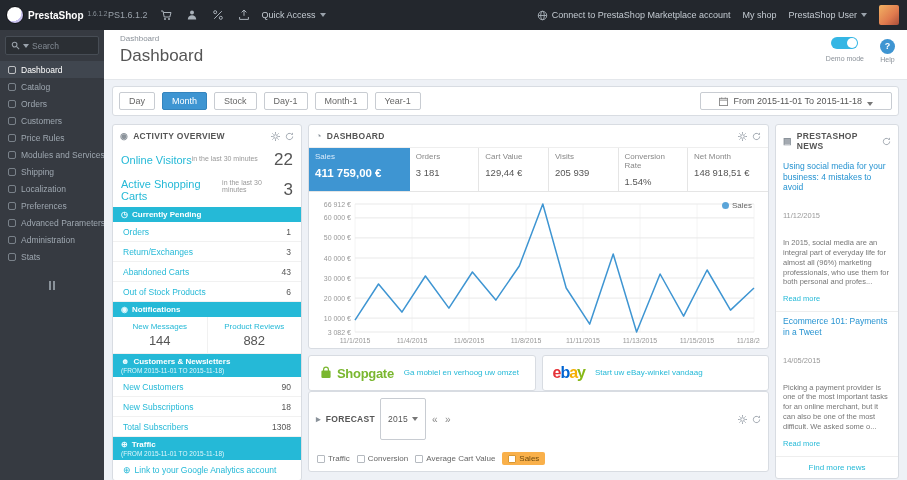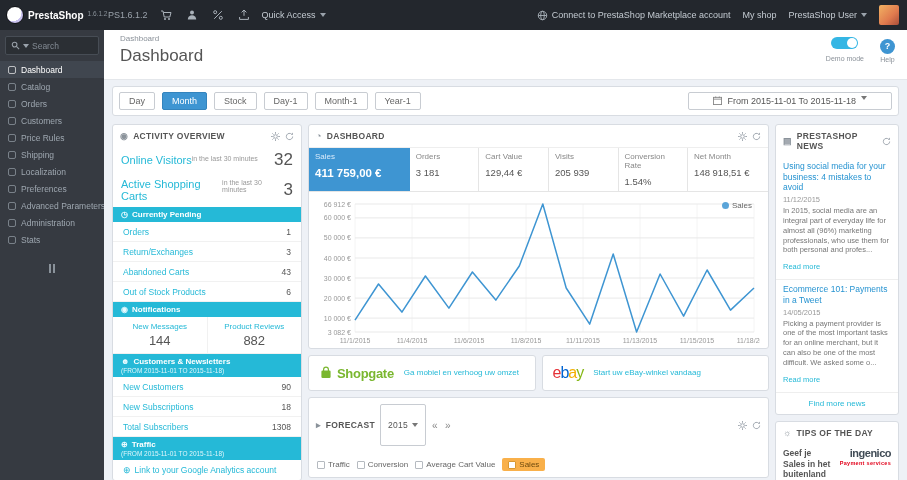--- a/index.html
+++ b/index.html
@@ -47,22 +47,22 @@
   .tool-label{display:block;font-size:7px;color:#8a9199;margin-top:2px}
   .help-icon{display:inline-flex;width:15px;height:15px;border-radius:50%;background:#3e95d2;color:#fff;
     font-size:9px;font-weight:bold;align-items:center;justify-content:center;cursor:pointer}
   .content{padding:6px 8px;height:400px;overflow:hidden}
   
   .filterbar{background:#fff;border:1px solid #d8dce2;border-radius:3px;height:30px;
     display:flex;align-items:center;padding:0 6px;margin-bottom:8px}
   .fbtn{font-size:9px;color:#666;background:#fff;border:1px solid #c8ccd2;border-radius:2px;
     padding:3px 9px;margin-right:7px;cursor:pointer;font-family:"Liberation Sans",sans-serif}
   .fbtn.active{background:#3e95d2;border-color:#3484bd;color:#fff}
-  .datebtn{margin-left:auto;display:flex;align-items:flex-start;gap:5px;font-size:9px;color:#555;
-    border:1px solid #c8ccd2;border-radius:2px;padding:3px 24px;background:#fff;cursor:pointer}
+  .datebtn{margin-left:auto;display:flex;align-items:flex-end;gap:5px;font-size:9px;color:#555;
+    border:1px solid #c8ccd2;border-radius:2px;padding:3px 18px;background:#fff;cursor:pointer}
   
   .cols{display:flex;gap:6px;align-items:flex-start}
   .col1{width:190px;flex:none}.col2{flex:1;min-width:0}.col3{width:124px;flex:none}
   .panel{background:#fff;border:1px solid #d8dce2;border-radius:3px;margin-bottom:6px;overflow:hidden}
   .panel-head{display:flex;align-items:center;gap:5px;padding:6px 7px;font-size:8.5px;font-weight:bold;
     color:#555;text-transform:uppercase;letter-spacing:.3px}
   .panel-head .spacer{flex:1}
   .micon{font-size:9px;color:#8a929a;line-height:1;font-style:normal}
   .hicon{display:inline-flex;cursor:pointer}
   
@@ -92,42 +92,42 @@
   .kpi .kv{font-size:9.5px;color:#555;margin-top:6px;white-space:nowrap}
   .kpi.active{flex:1.55;background:#3e95d2;border-right-color:#3e95d2}
   .kpi.active .kl{color:#d8eafb}
   .kpi.active .kv{font-size:11.5px;font-weight:bold;color:#fff}
   .kpi.netprofit{flex:1.2}
   .chart-wrap{position:relative;padding:4px 6px 2px}
   .legend{position:absolute;top:9px;right:16px;font-size:8px;color:#666;display:flex;
     align-items:center;gap:3px;cursor:pointer}
   .legend .dot{width:7px;height:7px;border-radius:50%;background:#3e95d2;opacity:.85}
   
-  .mods{display:flex;gap:6px;margin-bottom:6px}
+  .mods{display:flex;gap:6px;margin-bottom:0}
   .mod{flex:1;background:#fff;border:1px solid #d8dce2;border-radius:3px;display:flex;
     align-items:center;gap:10px;padding:8px 10px;min-height:36px}
   .sg-logo{display:flex;align-items:center;gap:4px}
   .sg-name{color:#7ab72f;font-weight:bold;font-size:13px;letter-spacing:-.3px}
-  .ebay-logo{font-weight:normal;font-size:16px;letter-spacing:-1px;line-height:1}
+  .ebay-logo{font-weight:bold;font-size:16px;letter-spacing:-1px;line-height:1}
   .ebay-logo .e{color:#e53238}.ebay-logo .b{color:#0064d2}
   .ebay-logo .a{color:#f5af02}.ebay-logo .y{color:#86b817}
   .mod-link{font-size:8px;color:#25b9d7;line-height:1.3}
   
   .fc-year{display:inline-flex;align-items:center;gap:4px;font-size:8.5px;font-weight:normal;
     border:1px solid #c8ccd2;border-radius:2px;padding:15px 7px;color:#555;background:#fff;cursor:pointer}
   .fc-arrow{font-size:10px;color:#888;cursor:pointer;font-weight:normal;padding:0 1px}
   .fc-legend{display:flex;gap:7px;padding:6px 8px;align-items:center;flex-wrap:nowrap}
   .fc-item{display:flex;align-items:center;gap:3px;font-size:8px;color:#666;cursor:pointer;white-space:nowrap}
   .fc-check{width:8px;height:8px;border:1px solid #b5bac0;background:#fff;border-radius:1px;flex:none}
   .fc-item.active{background:#f9b04a;border-radius:2px;padding:2px 6px;color:#6e4a0e}
   .fc-item.active .fc-check{border-color:#d99832}
   
   .article{padding:4px 7px 6px;border-bottom:1px solid #eee}
   .a-title{display:block;font-size:8.5px;color:#2693d1;font-weight:normal;line-height:1.25}
-  .a-date{font-size:7.5px;color:#999;margin:2px 0}
+  .a-date{font-size:7.5px;color:#999;margin:18px 0}
   .a-body{font-size:7.5px;color:#777;line-height:1.32}
   .read-more{display:inline-block;font-size:7.5px;color:#25b9d7;margin-top:3px}
   .find-more{display:block;text-align:center;font-size:8px;color:#25b9d7;padding:6px 4px}
   .tips-body{padding:4px 7px;font-size:7.5px;color:#666;line-height:1.35}
   .tips-top{display:flex;gap:5px;margin-bottom:4px;align-items:flex-start}
   .tips-heading{font-weight:bold;color:#555;font-size:8.5px;flex:1;line-height:1.25}
   .ingenico{display:flex;flex-direction:column;align-items:flex-end;cursor:pointer}
   .ing-name{font-size:11px;font-weight:bold;color:#414c56;letter-spacing:-.5px;line-height:1}
   .ing-sub{font-size:5.5px;color:#e2001a;font-weight:bold;letter-spacing:.3px;margin-top:1px}
   svg{display:block}
@@ -217,20 +217,24 @@
     <div class="nav-item">
         <span class="nav-icon"></span>
         <span>Customers</span>
       </div>
     <div class="nav-item">
         <span class="nav-icon"></span>
         <span>Price Rules</span>
       </div>
     <div class="nav-item">
         <span class="nav-icon"></span>
+        <span>Modules and Services</span>
+      </div>
+    <div class="nav-item">
+        <span class="nav-icon"></span>
         <span>Shipping</span>
       </div>
     <div class="nav-item">
         <span class="nav-icon"></span>
         <span>Localization</span>
       </div>
     <div class="nav-item">
         <span class="nav-icon"></span>
         <span>Preferences</span>
       </div>
@@ -309,21 +313,21 @@
                   <path d="M8.5 5a3.5 3.5 0 1 1-1.1-2.55" fill="none" stroke="#9aa2aa"></path>
                   <path d="M8.9 0.6v2.4H6.6z" fill="#9aa2aa"></path>
                 </svg>
               </span>
           </div>
           <a class="metric">
             <span class="m-left">
               <span class="lbl">Online Visitors</span>
               <span class="sub">in the last 30 minutes</span>
             </span>
-            <span class="val">32</span>
+            <span class="val">22</span>
           </a>
           <a class="metric">
             <span class="m-left">
               <span class="lbl">Active Shopping Carts</span>
               <span class="sub">in the last 30 minutes</span>
             </span>
             <span class="val">3</span>
           </a>
 
           <div class="sec-head">

